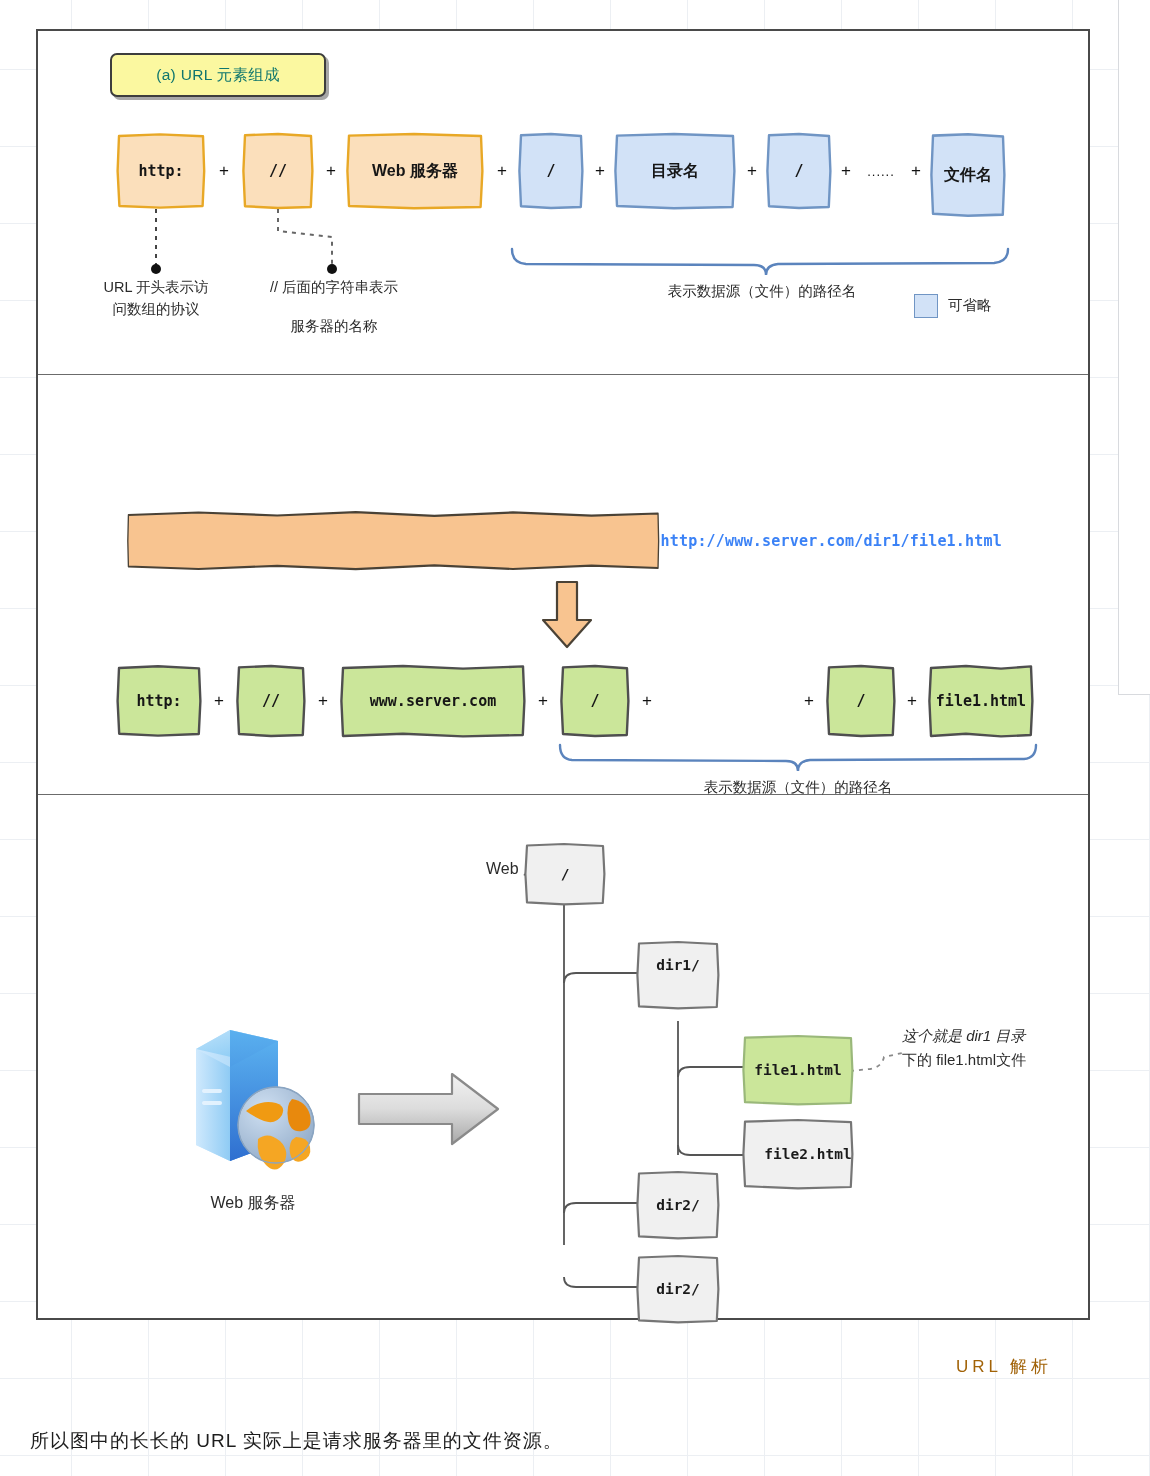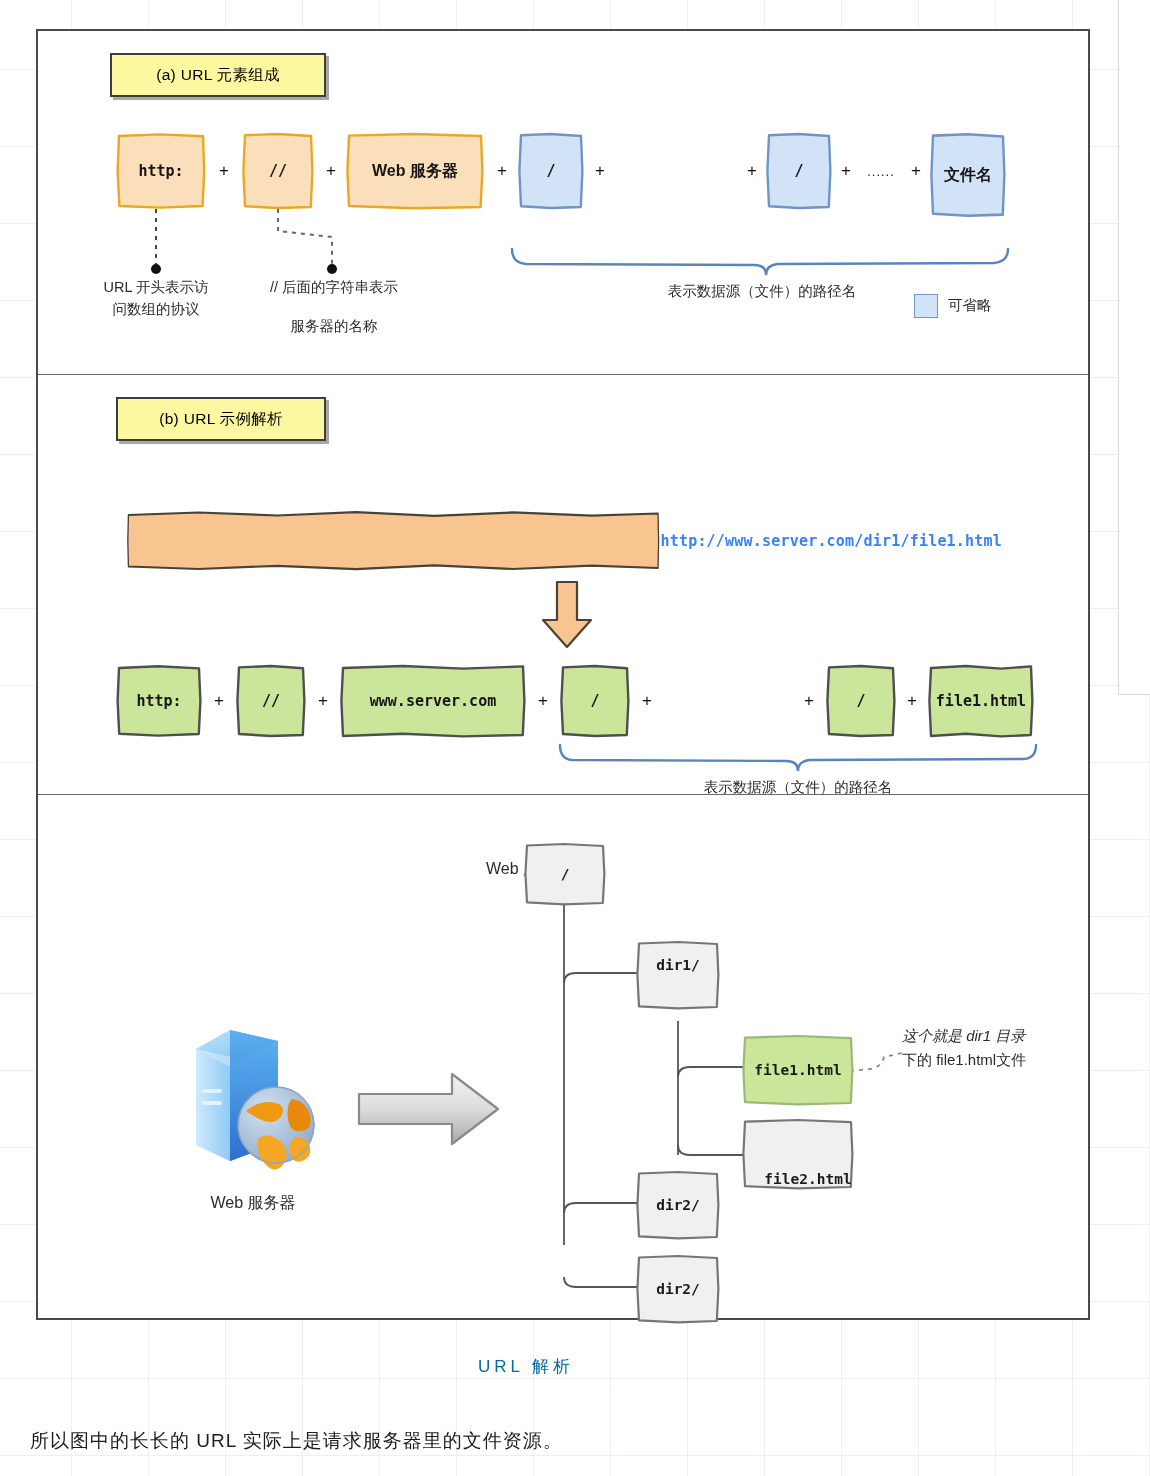--- a/index.html
+++ b/index.html
@@ -29,24 +29,24 @@
     position:absolute;left:36px;top:29px;width:1054px;height:1291px;
     background:#ffffff;border:2px solid #4a4a4a;z-index:2;box-sizing:border-box;
   }
   .sect{position:absolute;left:0;width:1050px;box-sizing:border-box;}
   #sect-a{top:0;height:344px;border-bottom:1.5px solid #6b6b6b;}
   #sect-b{top:344px;height:420px;border-bottom:1.5px solid #6b6b6b;}
   #sect-c{top:764px;height:523px;}
 
   
   .badge{
-    position:absolute;background:#fbf8a0;border:2.5px solid #3d3d3d;border-radius:0;
+    position:absolute;background:#fbf8a0;border:2.5px solid #3d3d3d;border-radius:7px;
     box-shadow:3px 3px 0 rgba(60,60,60,.45);
     display:flex;align-items:center;justify-content:center;
-    font-size:15.5px;color:#000000;letter-spacing:.3px;white-space:nowrap;
+    font-size:15.5px;color:#0f766e;letter-spacing:.3px;white-space:nowrap;
   }
 
   
   .hbox{
     position:absolute;display:flex;align-items:center;justify-content:center;
     box-sizing:border-box;font-family:"DejaVu Sans Mono","Liberation Mono",monospace;
     font-weight:bold;font-size:15px;color:#161616;white-space:nowrap;
   }
   .hbox .sk{position:absolute;left:-4px;top:-4px;width:calc(100% + 8px);height:calc(100% + 8px);overflow:visible;}
   .hbox .lab{position:relative;z-index:2;}
@@ -86,22 +86,22 @@
   #tree{position:absolute;left:460px;top:30px;width:580px;height:480px;}
   .node{
     position:absolute;display:flex;align-items:center;justify-content:center;
     font-family:"DejaVu Sans Mono","Liberation Mono",monospace;font-weight:bold;
     font-size:14.5px;color:#1a1a1a;box-sizing:border-box;
   }
   #server-ico{position:absolute;left:150px;top:232px;width:130px;height:150px;}
   #big-arrow{position:absolute;left:318px;top:275px;width:145px;height:78px;}
 
   #fig-caption{
-    position:absolute;left:0;top:1355px;width:1052px;text-align:center;
-    font-size:17px;color:#0369a1;letter-spacing:4px;z-index:3;
+    position:absolute;left:0;top:1355px;width:1052px;text-align:right;
+    font-size:17px;color:#a16207;letter-spacing:4px;z-index:3;
     font-family:"Liberation Sans","DejaVu Sans",sans-serif;
   }
   #body-text{
     position:absolute;left:30px;top:1428px;width:1090px;
     font-size:19px;color:#1d1d1d;letter-spacing:1px;z-index:3;
     font-family:"Liberation Sans","DejaVu Sans",sans-serif;
   }
 </style>
 </head>
 <body>
@@ -139,20 +139,26 @@
     <div class="plus" style="left:444px;top:104px;width:40px;height:72px;">+</div>
 
     <div class="hbox" style="left:482px;top:104px;width:62px;height:72px;">
       <svg class="sk" viewBox="0 0 70 80" preserveAspectRatio="none">
         <path d="M5,4.2 L35,3 L65,5 L66.4,40 L64.8,76 L35,77 L5,75.2 L3.4,40 Z" fill="#d2e2f7" stroke="#7095c4" stroke-width="2.4" stroke-linejoin="round"></path>
       </svg>
       <span class="lab">/</span>
     </div>
     <div class="plus" style="left:544px;top:104px;width:36px;height:72px;">+</div>
 
+    <div class="hbox" style="left:578px;top:104px;width:118px;height:72px;">
+      <svg class="sk" viewBox="0 0 126 80" preserveAspectRatio="none">
+        <path d="M5,4.6 L62,3 L121,5 L122.4,40 L120.6,76 L62,77.2 L5,75 L3.4,40 Z" fill="#d2e2f7" stroke="#7095c4" stroke-width="2.4" stroke-linejoin="round"></path>
+      </svg>
+      <span class="lab cjk">目录名</span>
+    </div>
     <div class="plus" style="left:696px;top:104px;width:36px;height:72px;">+</div>
 
     <div class="hbox" style="left:730px;top:104px;width:62px;height:72px;">
       <svg class="sk" viewBox="0 0 70 80" preserveAspectRatio="none">
         <path d="M5,4.2 L35,3 L65,5 L66.4,40 L64.8,76 L35,77 L5,75.2 L3.4,40 Z" fill="#d2e2f7" stroke="#7095c4" stroke-width="2.4" stroke-linejoin="round"></path>
       </svg>
       <span class="lab">/</span>
     </div>
     <div class="plus" style="left:792px;top:104px;width:32px;height:72px;">+</div>
     <div class="dots" style="left:822px;top:104px;width:42px;height:72px;">......</div>
@@ -179,21 +185,20 @@
     <div class="cap ctr" style="left:198px;top:246px;width:196px;">// 后面的字符串表示</div>
     <div class="cap ctr" style="left:198px;top:285px;width:196px;">服务器的名称</div>
 
     <div class="cap ctr" style="left:602px;top:250px;width:244px;">表示数据源（文件）的路径名</div>
 
     <div class="legend-sw" style="left:876px;top:263px;"></div>
     <div class="cap" style="left:910px;top:264px;">可省略</div>
   </div>
 
   <div class="sect" id="sect-b">
-    <div class="badge" style="left:78px;top:22px;width:206px;height:40px;">(b)  URL 示例解析</div>
 
     <div id="urlbar">
       <svg class="sk" viewBox="0 0 884 64" preserveAspectRatio="none" style="left:-4px;top:-4px;width:884px;height:64px;">
         <path d="M4,6 L120,3.5 L250,6.5 L380,3.2 L510,6.8 L640,3.4 L770,6.6 L880,4.5
                  L881,32 L880,59 L770,56.6 L640,60 L510,56.4 L380,60.2 L250,56.8 L120,60 L4,57.5 L3,32 Z" fill="#f8c490" stroke="#4a4236" stroke-width="2.2" stroke-linejoin="round"></path>
       </svg>
       <span class="lab">http://www.server.com/dir1/file1.html</span>
     </div>
 
     <svg id="downarrow" viewBox="0 0 58 70">
@@ -340,21 +345,21 @@
         <span style="position:relative;z-index:2;">dir1/</span>
       </div>
 
       <div class="node" style="left:246px;top:212px;width:108px;height:66px;">
         <svg class="sk" viewBox="0 0 116 74" preserveAspectRatio="none" style="position:absolute;left:-4px;top:-4px;width:116px;height:74px;">
           <path d="M5,4.6 L58,3 L111,5.2 L112.4,37 L110.8,70 L58,71.4 L5,69.2 L3.4,37 Z" fill="#cbe69a" stroke="#9ab87a" stroke-width="2.2" stroke-linejoin="round"></path>
         </svg>
         <span style="position:relative;z-index:2;">file1.html</span>
       </div>
 
-      <div class="node" style="left:246px;top:296px;width:128px;height:66px;align-items:flex-end;">
+      <div class="node" style="left:246px;top:296px;width:128px;height:66px;">
         <svg class="sk" viewBox="0 0 116 74" preserveAspectRatio="none" style="position:absolute;left:-4px;top:-4px;width:116px;height:74px;">
           <path d="M5,4.6 L58,3 L111,5.2 L112.4,37 L110.8,70 L58,71.4 L5,69.2 L3.4,37 Z" fill="#f0f0f0" stroke="#767676" stroke-width="2.2" stroke-linejoin="round"></path>
         </svg>
         <span style="position:relative;z-index:2;">file2.html</span>
       </div>
 
       <div class="node" style="left:140px;top:348px;width:80px;height:64px;">
         <svg class="sk" viewBox="0 0 88 72" preserveAspectRatio="none" style="position:absolute;left:-4px;top:-4px;width:88px;height:72px;">
           <path d="M5,4.5 L44,3 L83,5 L84.4,36 L82.8,68 L44,69.4 L5,67.4 L3.4,36 Z" fill="#f0f0f0" stroke="#767676" stroke-width="2.2" stroke-linejoin="round"></path>
         </svg>

